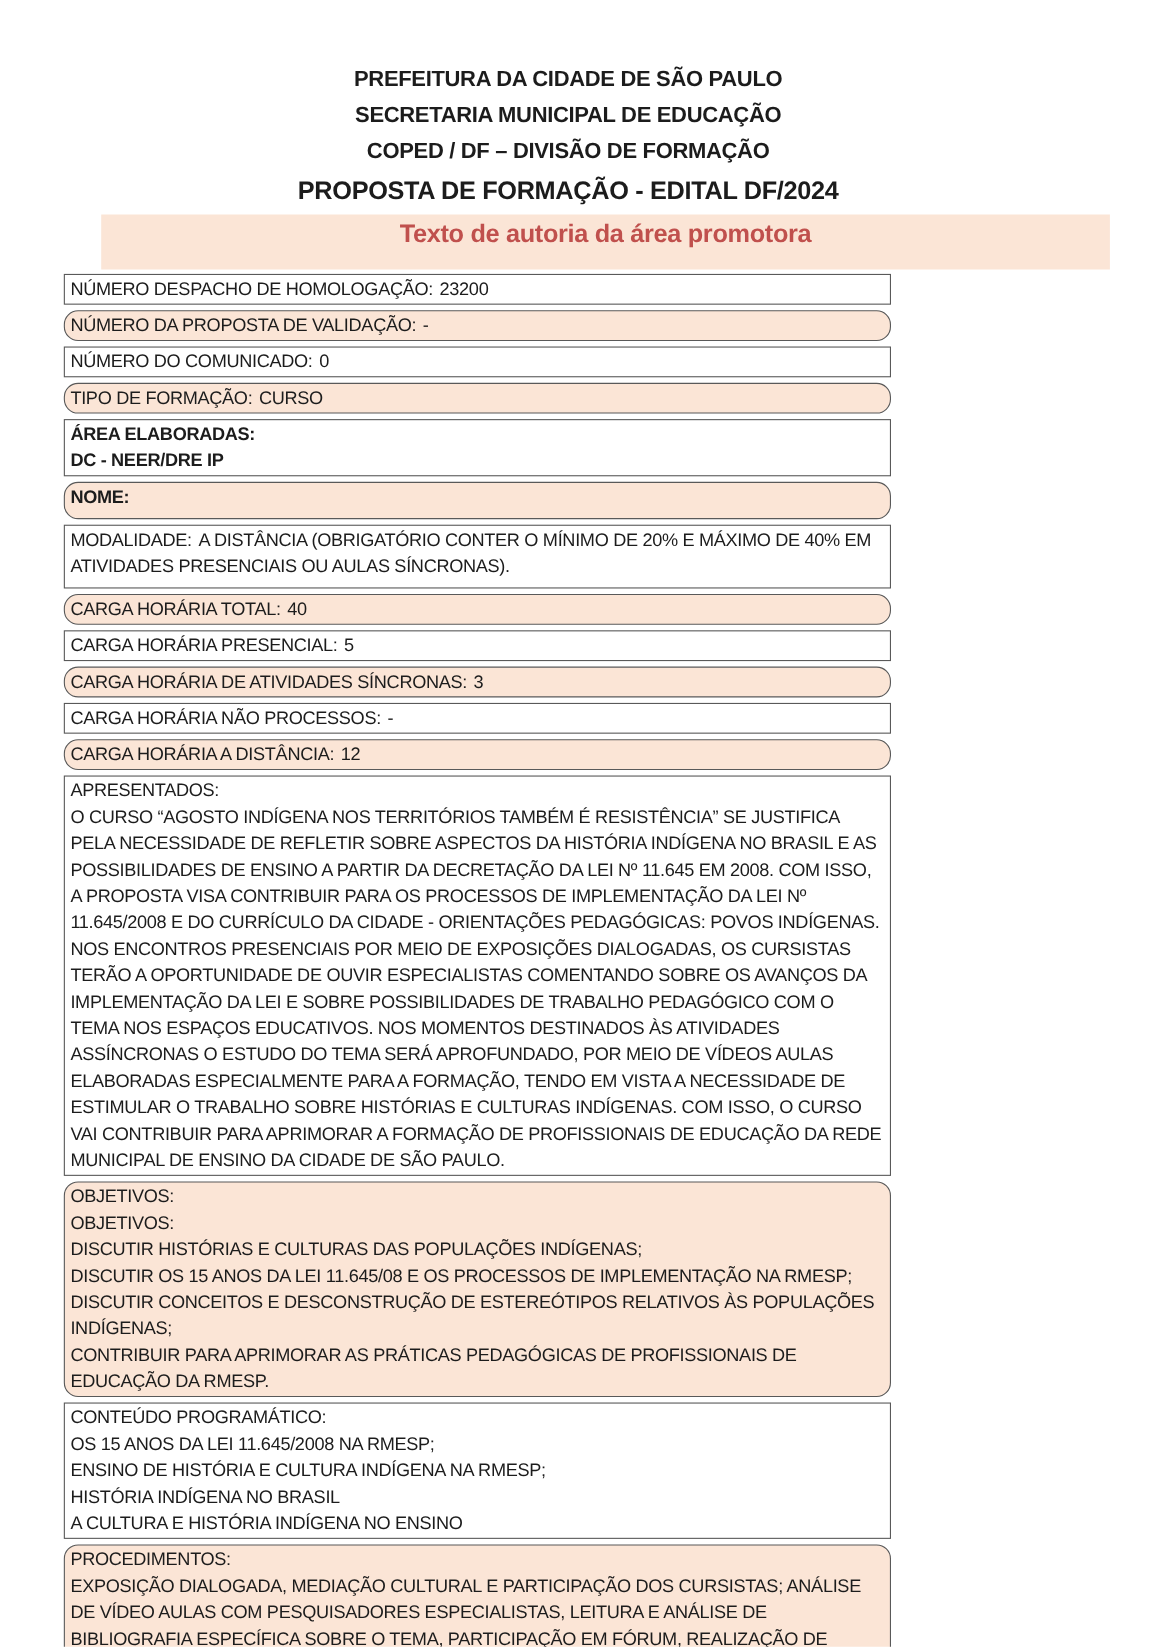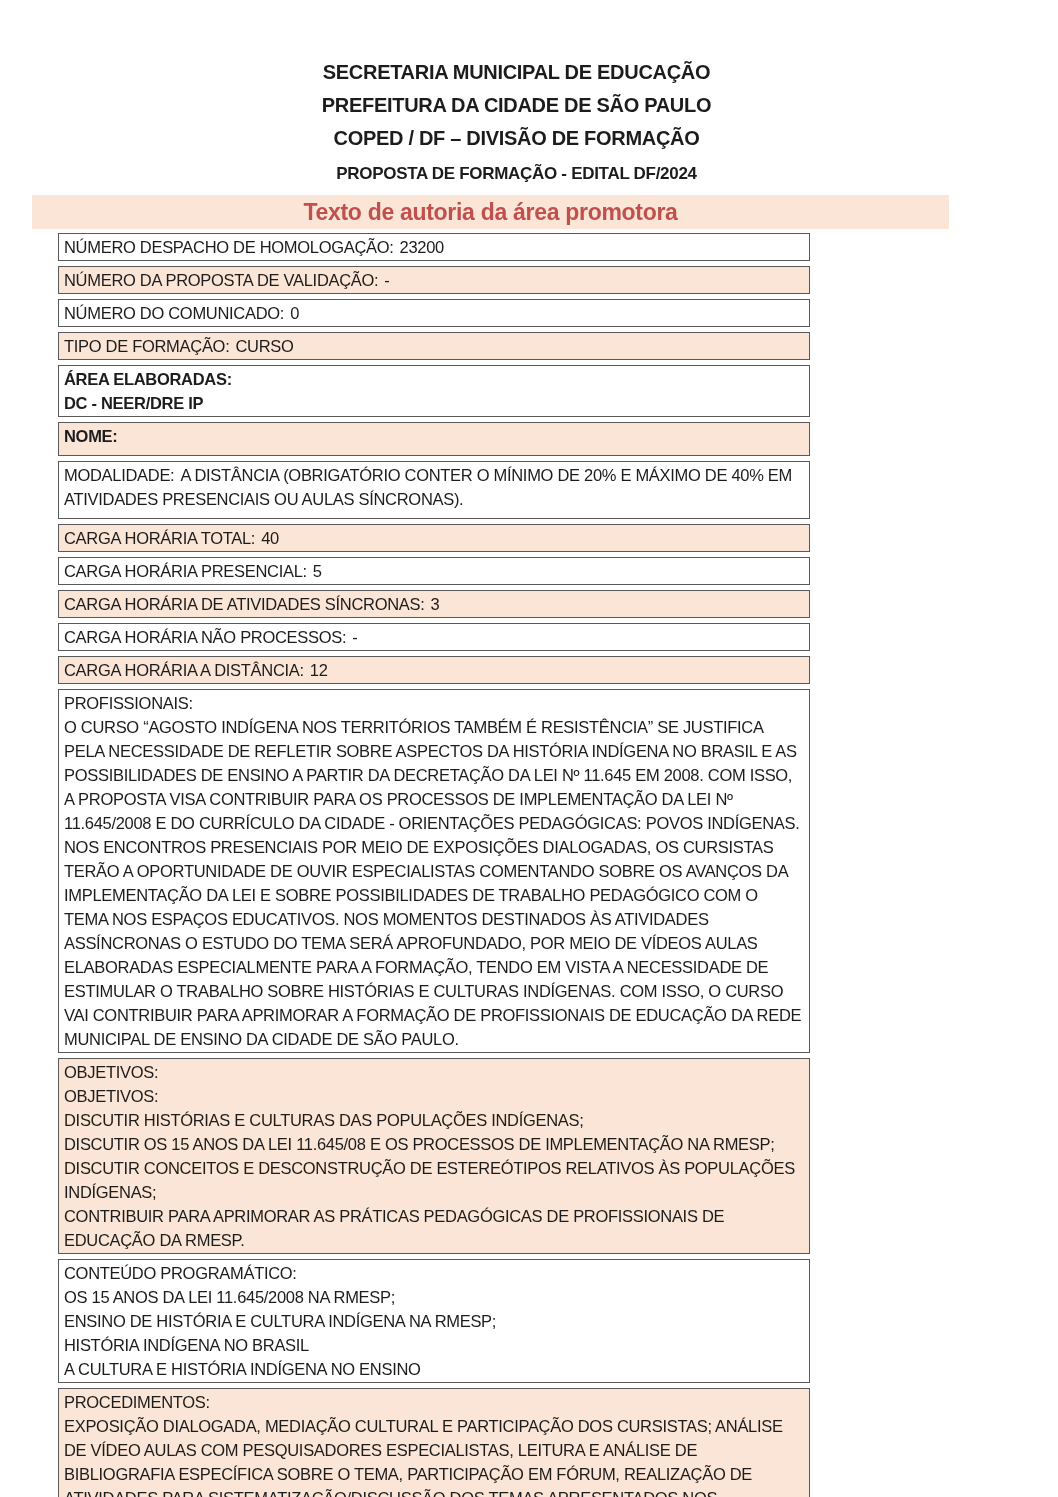--- a/index.html
+++ b/index.html
@@ -10,56 +10,56 @@
   }
   *{box-sizing:border-box;}
   html,body{margin:0;padding:0;}
   body{
     width:1058px;height:1497px;overflow:hidden;background:#ffffff;
     font-family:"Liberation Sans","DejaVu Sans",sans-serif;color:var(--ink);
   }
   .page{padding-top:56px;}
   .hdr{width:917px;margin-left:58px;text-align:center;font-weight:bold;}
   .hdr .h1{font-size:20px;line-height:33px;letter-spacing:-0.3px;}
-  .hdr .h2{font-size:17px;line-height:37px;letter-spacing:-0.3px;}
+  .hdr .h2{font-size:23px;line-height:37px;letter-spacing:-0.3px;}
   .banner{
-    margin:3px 0 4px 32px;width:917px;height:34px;background:var(--shade);
+    margin:3px 0 4px 92px;width:917px;height:50px;background:var(--shade);
     text-align:center;
   }
   .banner span{
     display:inline-block;font-size:23px;line-height:34px;font-weight:bold;
     color:var(--accent);letter-spacing:-0.3px;
   }
   .rows{margin-left:58px;width:752px;}
   .row{
     border:1px solid var(--border);
     margin-bottom:5px;
     padding:1px 5px;
     font-size:16.5px;
     line-height:24px;
     letter-spacing:-0.3px;
     background:#ffffff;
   }
-  .row.shaded{background:var(--shade);}
+  .row.shaded{background:var(--shade);border-radius:13px;}
   .row.bold{font-weight:bold;}
   .row.inline .lbl,.row.inline .val{display:inline;}
   .row.inline .val{margin-left:6px;}
   .row.block .lbl{display:block;}
   .row.block .val{display:block;white-space:pre-line;}
   .row.tall{padding-bottom:7px;}
   .row.last{height:66px;margin-bottom:0;border-bottom:none;}
 </style>
 </head>
 <body>
 
 <div class="page">
 
   <div class="hdr">
+    <div class="h1">PREFEITURA DA CIDADE DE SÃO PAULO</div>
     <div class="h1">SECRETARIA MUNICIPAL DE EDUCAÇÃO</div>
-    <div class="h1">PREFEITURA DA CIDADE DE SÃO PAULO</div>
     <div class="h1">COPED / DF – DIVISÃO DE FORMAÇÃO</div>
     <div class="h2">PROPOSTA DE FORMAÇÃO - EDITAL DF/2024</div>
   </div>
 
   <div class="banner">
     <span>Texto de autoria da área promotora</span>
   </div>
 
   <div class="rows">
 
@@ -106,21 +106,21 @@
 
     <div class="row inline">
       <span class="lbl">CARGA HORÁRIA NÃO PROCESSOS:</span><span class="val">-</span>
     </div>
 
     <div class="row inline shaded">
       <span class="lbl">CARGA HORÁRIA A DISTÂNCIA:</span><span class="val">12</span>
     </div>
 
     <div class="row block">
-      <span class="lbl">PROFISSIONAIS:</span>
+      <span class="lbl">APRESENTADOS:</span>
         <span class="val">O CURSO “AGOSTO INDÍGENA NOS TERRITÓRIOS TAMBÉM É RESISTÊNCIA” SE JUSTIFICA PELA NECESSIDADE DE REFLETIR SOBRE ASPECTOS DA HISTÓRIA INDÍGENA NO BRASIL E AS POSSIBILIDADES DE ENSINO A PARTIR DA DECRETAÇÃO DA LEI Nº 11.645 EM 2008. COM ISSO, A PROPOSTA VISA CONTRIBUIR PARA OS PROCESSOS DE IMPLEMENTAÇÃO DA LEI Nº 11.645/2008 E DO CURRÍCULO DA CIDADE - ORIENTAÇÕES PEDAGÓGICAS: POVOS INDÍGENAS. NOS ENCONTROS PRESENCIAIS POR MEIO DE EXPOSIÇÕES DIALOGADAS, OS CURSISTAS TERÃO A OPORTUNIDADE DE OUVIR ESPECIALISTAS COMENTANDO SOBRE OS AVANÇOS DA IMPLEMENTAÇÃO DA LEI E SOBRE POSSIBILIDADES DE TRABALHO PEDAGÓGICO COM O TEMA NOS ESPAÇOS EDUCATIVOS. NOS MOMENTOS DESTINADOS ÀS ATIVIDADES ASSÍNCRONAS O ESTUDO DO TEMA SERÁ APROFUNDADO, POR MEIO DE VÍDEOS AULAS ELABORADAS ESPECIALMENTE PARA A FORMAÇÃO, TENDO EM VISTA A NECESSIDADE DE ESTIMULAR O TRABALHO SOBRE HISTÓRIAS E CULTURAS INDÍGENAS. COM ISSO, O CURSO VAI CONTRIBUIR PARA APRIMORAR A FORMAÇÃO DE PROFISSIONAIS DE EDUCAÇÃO DA REDE MUNICIPAL DE ENSINO DA CIDADE DE SÃO PAULO.</span>
     </div>
 
     <div class="row block shaded">
       <span class="lbl">OBJETIVOS:</span>
         <span class="val">OBJETIVOS:
 DISCUTIR HISTÓRIAS E CULTURAS DAS POPULAÇÕES INDÍGENAS;
 DISCUTIR OS 15 ANOS DA LEI 11.645/08 E OS PROCESSOS DE IMPLEMENTAÇÃO NA RMESP;
 DISCUTIR CONCEITOS E DESCONSTRUÇÃO DE ESTEREÓTIPOS RELATIVOS ÀS POPULAÇÕES INDÍGENAS;
 CONTRIBUIR PARA APRIMORAR AS PRÁTICAS PEDAGÓGICAS DE PROFISSIONAIS DE EDUCAÇÃO DA RMESP.</span>

